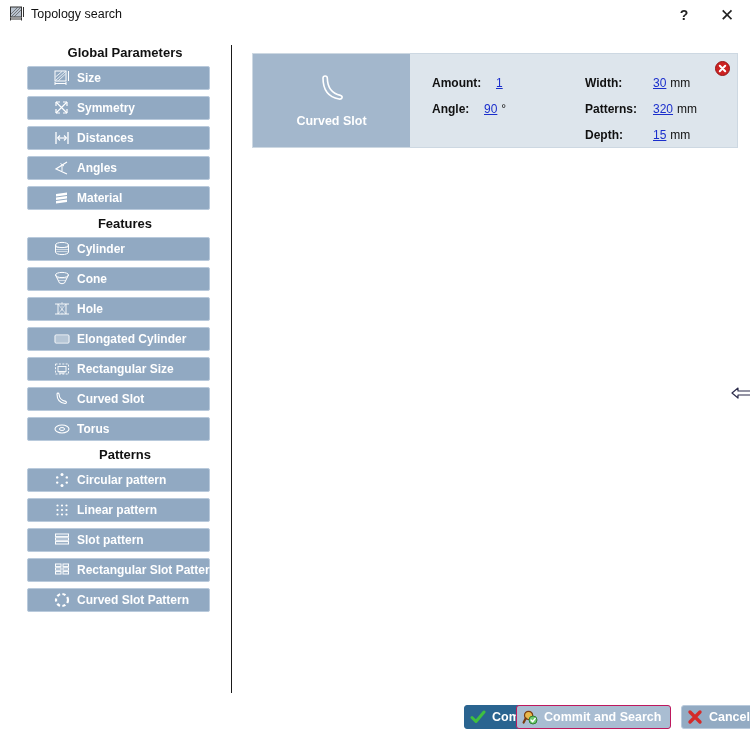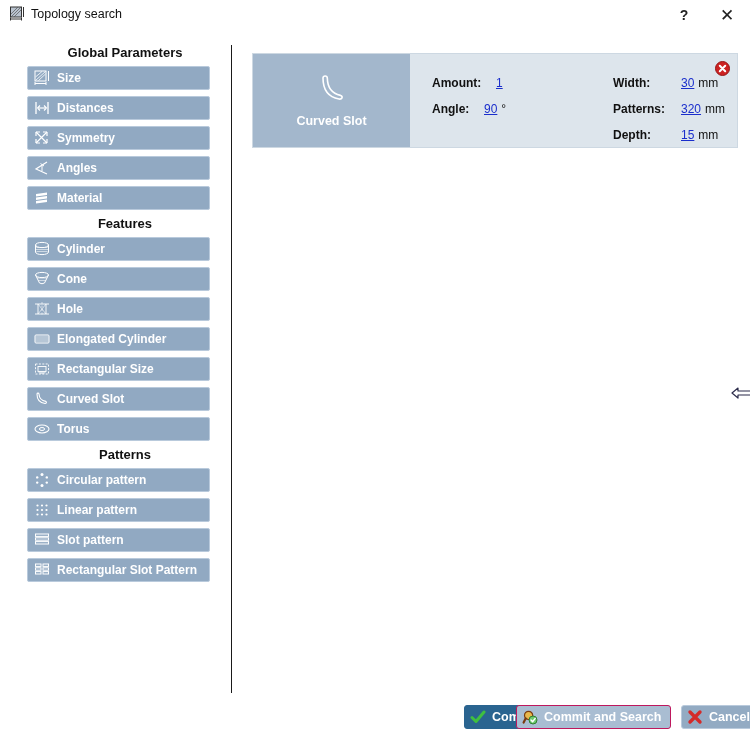--- a/index.html
+++ b/index.html
@@ -56,20 +56,21 @@
     margin:0 20px 6px 27px;
     height:24px;
     background:#91a9c2;
     border:1px solid #b9cadc;
     border-radius:2px;
     color:#ffffff;
     font-size:12px;font-weight:bold;
     box-sizing:border-box;
     cursor:default;
     font-family:"Liberation Sans", sans-serif;
+    padding-left:20px;
   }
   .tool-btn .ic{
     width:18px;height:18px;margin:0 6px 0 5px;
     flex:0 0 18px;
     display:flex;align-items:center;justify-content:center;
   }
   .tool-btn .lbl{white-space:nowrap;}
 
   
   .content{
@@ -91,21 +92,21 @@
   }
   .card-thumb .thumb-label{
     font-size:12.5px;font-weight:bold;margin-top:4px;
     font-family:"Liberation Sans", sans-serif;
   }
   .card-params{
     flex:1;position:relative;
   }
   .pcol{position:absolute;top:22px;}
   .pcol-a{left:22px;}
-  .pcol-b{left:175px;margin-left:28px;}
+  .pcol-b{left:175px;}
   .prow{
     display:flex;align-items:baseline;
     margin-bottom:12px;height:14px;
     white-space:nowrap;
   }
   .prow .pname{
     font-size:12px;font-weight:bold;color:#111;
     font-family:"Liberation Sans", sans-serif;
   }
   .prow .pval{
@@ -193,37 +194,37 @@
           <path d="M15.5 2 L15.5 12" stroke="#fff" stroke-width="1"></path>
         </svg>
       </span>
       <span class="lbl">Size</span>
     </div>
 
 
     <div class="tool-btn">
       <span class="ic">
         <svg width="18" height="18" viewBox="0 0 18 18">
+          <path d="M3 3 L14 14 M14 3 L3 14" stroke="#fff" stroke-width="1.2"></path>
+          <path d="M3 3 L3 7 M3 3 L7 3 M14 14 L14 10 M14 14 L10 14" stroke="#fff" stroke-width="1.2" fill="none"></path>
+          <path d="M14 3 L10 3 M14 3 L14 7 M3 14 L3 10 M3 14 L7 14" stroke="#fff" stroke-width="1.2" fill="none"></path>
+        </svg>
+      </span>
+      <span class="lbl">Symmetry</span>
+    </div>
+
+    <div class="tool-btn">
+      <span class="ic">
+        <svg width="18" height="18" viewBox="0 0 18 18">
           <path d="M3 3 L3 15 M15 3 L15 15" stroke="#fff" stroke-width="1.3"></path>
           <path d="M4.5 9 L13.5 9" stroke="#fff" stroke-width="1.2"></path>
           <path d="M4.5 9 L7 6.5 M4.5 9 L7 11.5 M13.5 9 L11 6.5 M13.5 9 L11 11.5" stroke="#fff" stroke-width="1.1" fill="none"></path>
         </svg>
       </span>
       <span class="lbl">Distances</span>
-    </div>
-
-    <div class="tool-btn">
-      <span class="ic">
-        <svg width="18" height="18" viewBox="0 0 18 18">
-          <path d="M3 3 L14 14 M14 3 L3 14" stroke="#fff" stroke-width="1.2"></path>
-          <path d="M3 3 L3 7 M3 3 L7 3 M14 14 L14 10 M14 14 L10 14" stroke="#fff" stroke-width="1.2" fill="none"></path>
-          <path d="M14 3 L10 3 M14 3 L14 7 M3 14 L3 10 M3 14 L7 14" stroke="#fff" stroke-width="1.2" fill="none"></path>
-        </svg>
-      </span>
-      <span class="lbl">Symmetry</span>
     </div>
 
     <div class="tool-btn">
       <span class="ic">
         <svg width="18" height="18" viewBox="0 0 18 18">
           <path d="M14 3 L3 10 L14 15" stroke="#fff" stroke-width="1.2" fill="none"></path>
           <path d="M9 6.5 L9 12" stroke="#fff" stroke-width="1"></path>
           <path d="M7.5 4.5 L11 7" stroke="#fff" stroke-width="1"></path>
         </svg>
       </span>
@@ -378,20 +379,28 @@
             <rect x="2.5" y="6.8" width="5.5" height="2.4"></rect>
               <rect x="10" y="6.8" width="5.5" height="2.4"></rect>
             <rect x="2.5" y="10.6" width="5.5" height="2.4"></rect>
               <rect x="10" y="10.6" width="5.5" height="2.4"></rect>
           </g>
         </svg>
       </span>
       <span class="lbl">Rectangular Slot Pattern</span>
     </div>
 
+    <div class="tool-btn">
+      <span class="ic">
+        <svg width="18" height="18" viewBox="0 0 18 18">
+          <circle cx="9" cy="9" r="6" fill="none" stroke="#fff" stroke-width="2.2" stroke-dasharray="3.2,2.4"></circle>
+        </svg>
+      </span>
+      <span class="lbl">Curved Slot Pattern</span>
+    </div>
   </div>
 </div>
 
 <div class="content">
   <div class="feature-card">
 
     <div class="card-thumb">
       <span>
         <svg width="40" height="34" viewBox="0 0 40 34">
           <path d="M11 5 C11 17, 16 24, 27 26 C30 26.5, 31.5 23.5, 28.5 22.4 C19.5 20.4, 15.5 14.5, 15.3 5 C15.1 2.2, 11.2 2.3, 11 5 Z" fill="none" stroke="#ffffff" stroke-width="1.6" stroke-linejoin="round"></path>

